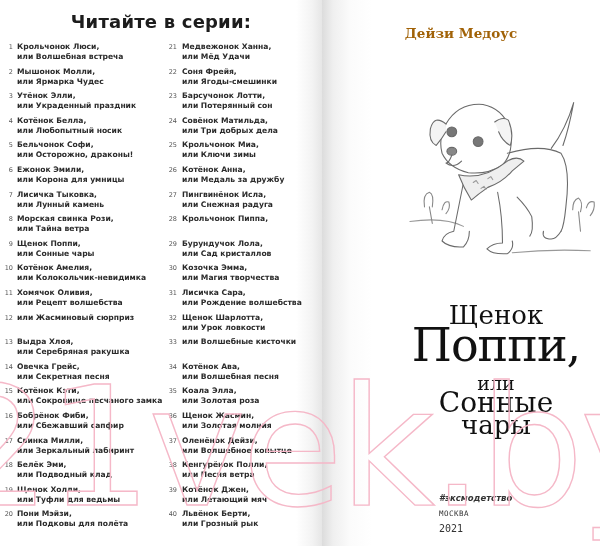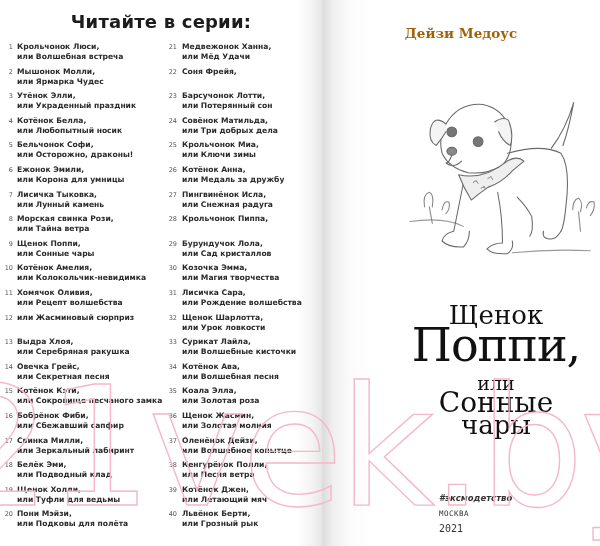--- a/index.html
+++ b/index.html
@@ -176,20 +176,21 @@
       </div>
     <div class="col col-2">
         <div class="book">
           <span class="num">21</span>
           <span class="name">Медвежонок Ханна,</span>
           <span class="sub">или Мёд Удачи</span>
         </div>
         <div class="book">
           <span class="num">22</span>
           <span class="name">Соня Фрейя,</span>
+          <span class="sub">или Ягоды-смешинки</span>
         </div>
         <div class="book">
           <span class="num">23</span>
           <span class="name">Барсучонок Лотти,</span>
           <span class="sub">или Потерянный сон</span>
         </div>
         <div class="book">
           <span class="num">24</span>
           <span class="name">Совёнок Матильда,</span>
           <span class="sub">или Три добрых дела</span>
@@ -228,21 +229,20 @@
           <span class="name">Лисичка Сара,</span>
           <span class="sub">или Рождение волшебства</span>
         </div>
         <div class="book">
           <span class="num">32</span>
           <span class="name">Щенок Шарлотта,</span>
           <span class="sub">или Урок ловкости</span>
         </div>
         <div class="book">
           <span class="num">33</span>
-          <span class="name">Сурикат Лайла,</span>
           <span class="sub">или Волшебные кисточки</span>
         </div>
         <div class="book">
           <span class="num">34</span>
           <span class="name">Котёнок Ава,</span>
           <span class="sub">или Волшебная песня</span>
         </div>
         <div class="book">
           <span class="num">35</span>
           <span class="name">Коала Элла,</span>

